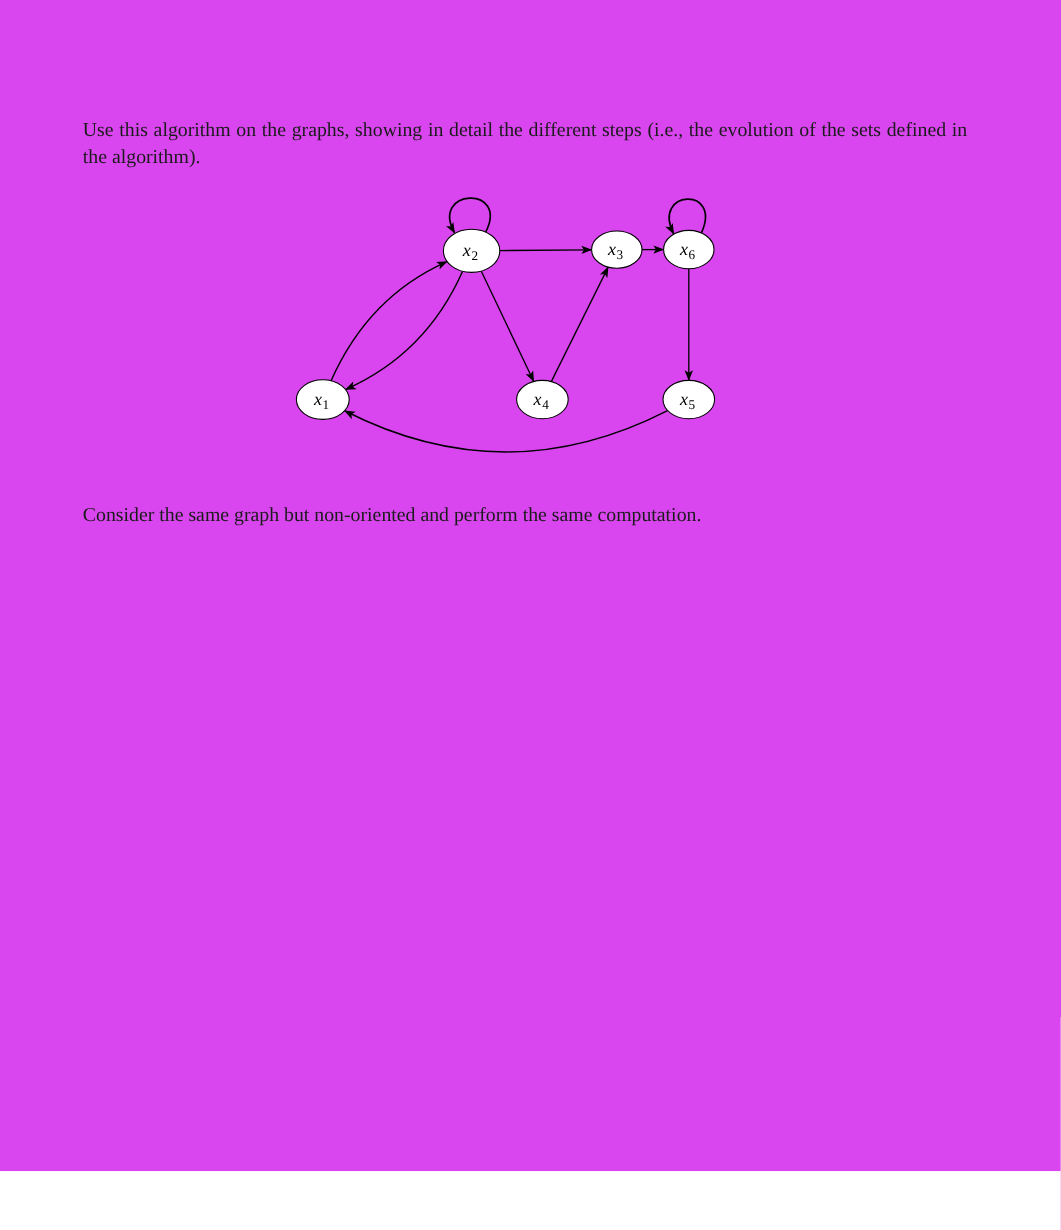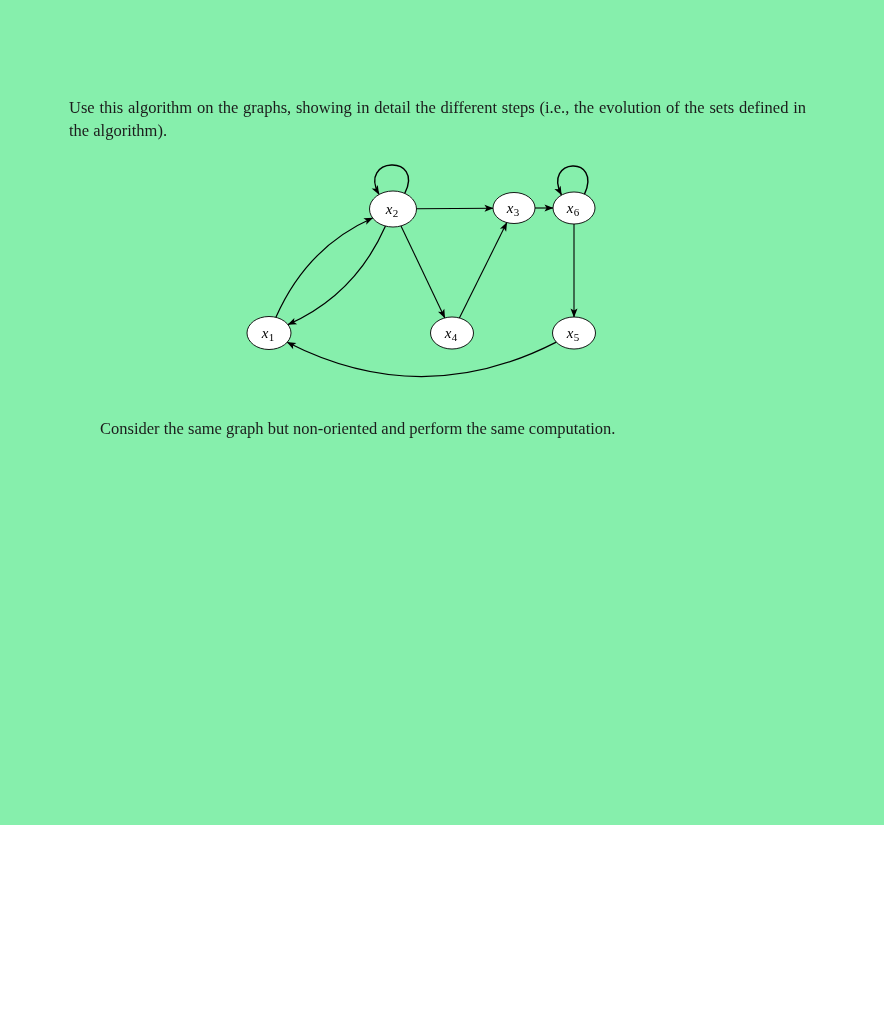--- a/index.html
+++ b/index.html
@@ -3,43 +3,42 @@
 <meta charset="utf-8">
 <style>
   html, body {
     margin: 0;
     padding: 0;
     background: #ffffff;
   }
   .page {
     position: relative;
     width: 884px;
-    height: 825px;
-    background: #86efac;
+    height: 976px;
+    background: #d946ef;
     font-family: "Liberation Serif", serif;
     color: #1b1b1b;
     overflow: hidden;
   }
   .para {
     position: absolute;
     left: 69px;
     width: 737px;
     font-size: 16.5px;
     line-height: 23px;
     margin: 0;
     color: #1b1b1b;
   }
   .para-top {
     top: 96px;
     text-align: justify;
   }
   .para-bottom {
     top: 417px;
     text-align: left;
-    margin-left: 31px;
   }
   .graph-svg {
     position: absolute;
     left: 0;
     top: 0;
   }
   .graph-svg text {
     font-family: "Liberation Serif", serif;
   }
 </style>

